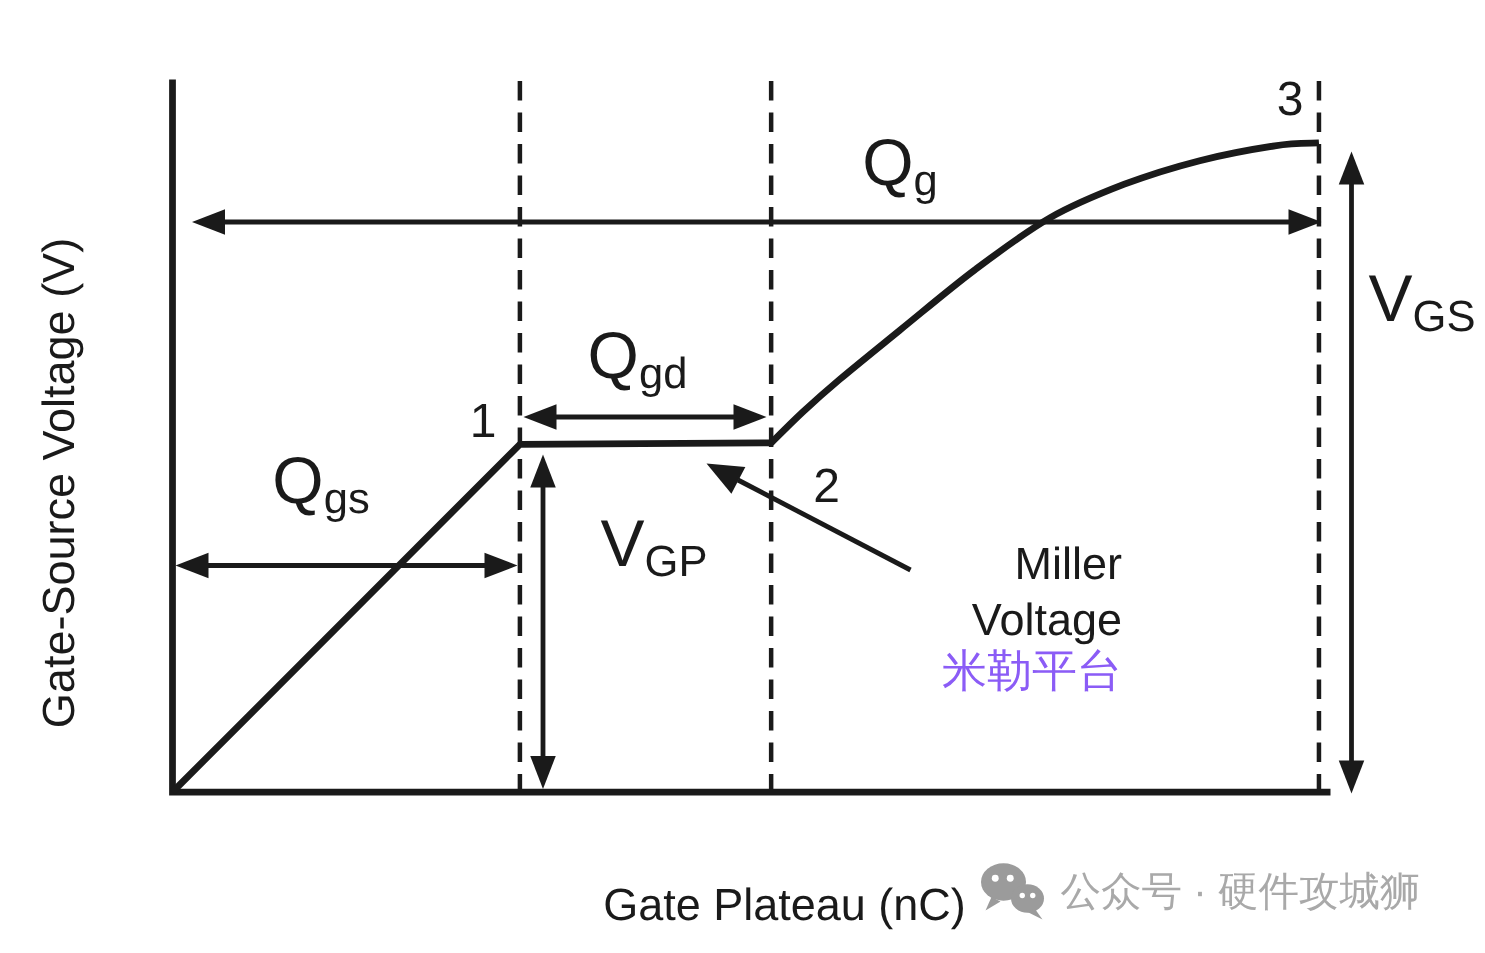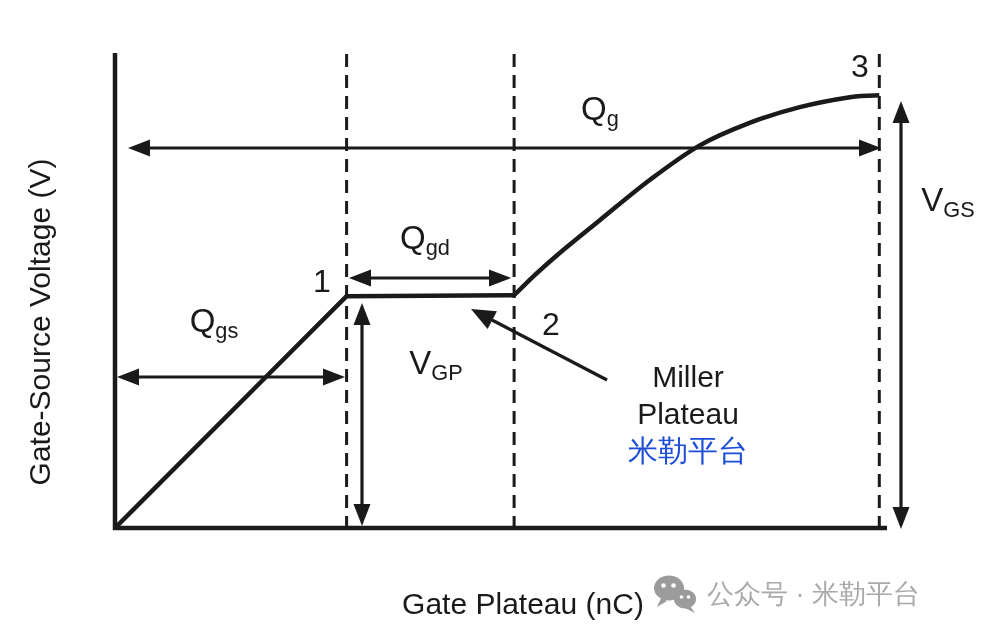--- a/index.html
+++ b/index.html
@@ -6,27 +6,27 @@
   .stage{
     position:relative;width:990px;height:635px;background:#ffffff;overflow:hidden;
     font-family:"Liberation Sans","DejaVu Sans",sans-serif;color:#1a1a1a;
   }
   .layer{position:absolute;left:0;top:0;}
   .axis{fill:none;stroke:#1a1a1a;stroke-width:4.5;stroke-linejoin:miter;}
   .curve{fill:none;stroke:#1a1a1a;stroke-width:4.5;stroke-linejoin:round;}
   .dashed{stroke:#1a1a1a;stroke-width:3;stroke-dasharray:13 8;}
   .aline{stroke:#1a1a1a;stroke-width:3.2;}
   .ahead{fill:#1a1a1a;stroke:none;}
-  .lbl{position:absolute;transform:translate(-50%,-50%);white-space:nowrap;font-size:33px;}
+  .lbl{position:absolute;transform:translate(-50%,-50%);white-space:nowrap;font-size:44px;}
   .num{position:absolute;transform:translate(-50%,-50%);white-space:nowrap;font-size:32px;}
   .sub{font-size:0.66em;vertical-align:-0.24em;}
   .xlabel{position:absolute;transform:translate(-50%,-50%);white-space:nowrap;font-size:30px;}
   .ylabel{position:absolute;left:40px;top:322px;transform:translate(-50%,-50%) rotate(-90deg);
           white-space:nowrap;font-size:30px;}
-  .miller{position:absolute;left:628px;top:358px;font-size:30px;line-height:37px;text-align:center;}
+  .miller{position:absolute;left:628px;top:358px;font-size:30px;line-height:37px;text-align:right;}
   .watermark{position:absolute;left:652px;top:574px;display:flex;align-items:center;gap:9px;}
   .wm-text{font-size:27px;white-space:nowrap;}
 </style>
 </head>
 <body>
 
 <div class="stage">
 
   <svg class="layer" width="990" height="635" viewBox="0 0 990 635">
 
@@ -88,35 +88,35 @@
   <div class="lbl" style="left:436px;top:365px"><span>V</span><span class="sub">GP</span></div>
 
   <div class="lbl" style="left:948px;top:202px"><span>V</span><span class="sub">GS</span></div>
 
   <div class="num" style="left:322px;top:281px">1</div>
   <div class="num" style="left:551px;top:324px">2</div>
   <div class="num" style="left:860px;top:66px">3</div>
 
   <div class="miller">
     <div>Miller</div>
-    <div>Plateau</div>
-    <div style="color: #1d4ed8;">米勒平台</div>
+    <div>Voltage</div>
+    <div style="color: #8b5cf6; font-family: Liberation Mono, monospace;">米勒平台</div>
   </div>
 
   <div class="watermark">
     <svg width="46" height="40" viewBox="0 0 46 40">
       <g style="fill: rgb(155, 155, 155);">
         <ellipse cx="17" cy="14" rx="15" ry="12.5"></ellipse>
         <path d="M9,24 L5,33 L15,27 z"></path>
         <ellipse cx="33" cy="25" rx="11" ry="9.5"></ellipse>
         <path d="M38,32 L43,39 L33,34 z"></path>
       </g>
       <g fill="#ffffff">
         <circle cx="11.5" cy="11.5" r="2.3"></circle>
         <circle cx="21.5" cy="11.5" r="2.3"></circle>
         <circle cx="29.5" cy="23" r="1.8"></circle>
         <circle cx="36.5" cy="23" r="1.8"></circle>
       </g>
     </svg>
-    <span class="wm-text" style="color: rgb(169, 169, 169);">公众号 · 米勒平台</span>
+    <span class="wm-text" style="color: rgb(169, 169, 169);">公众号 · 硬件攻城狮</span>
   </div>
 
 </div>
 
 </body></html>

